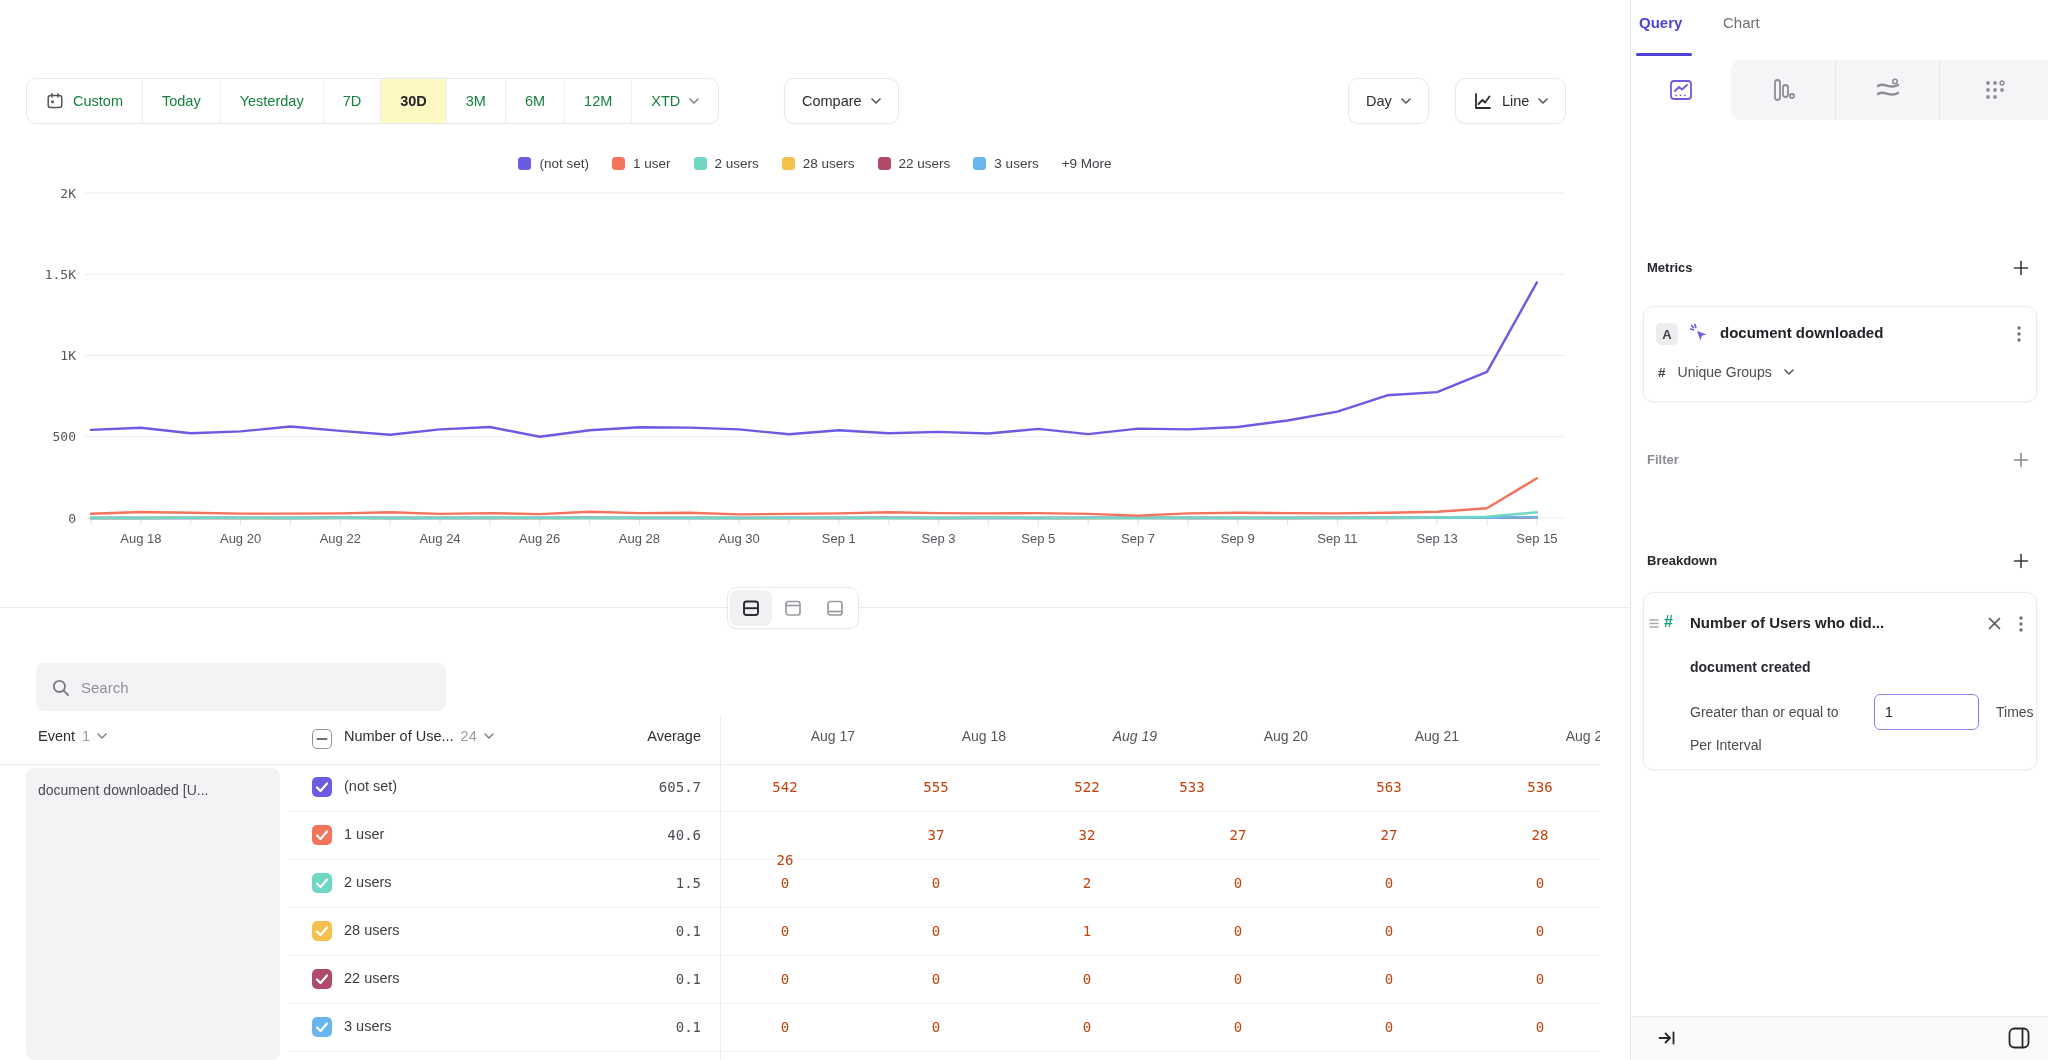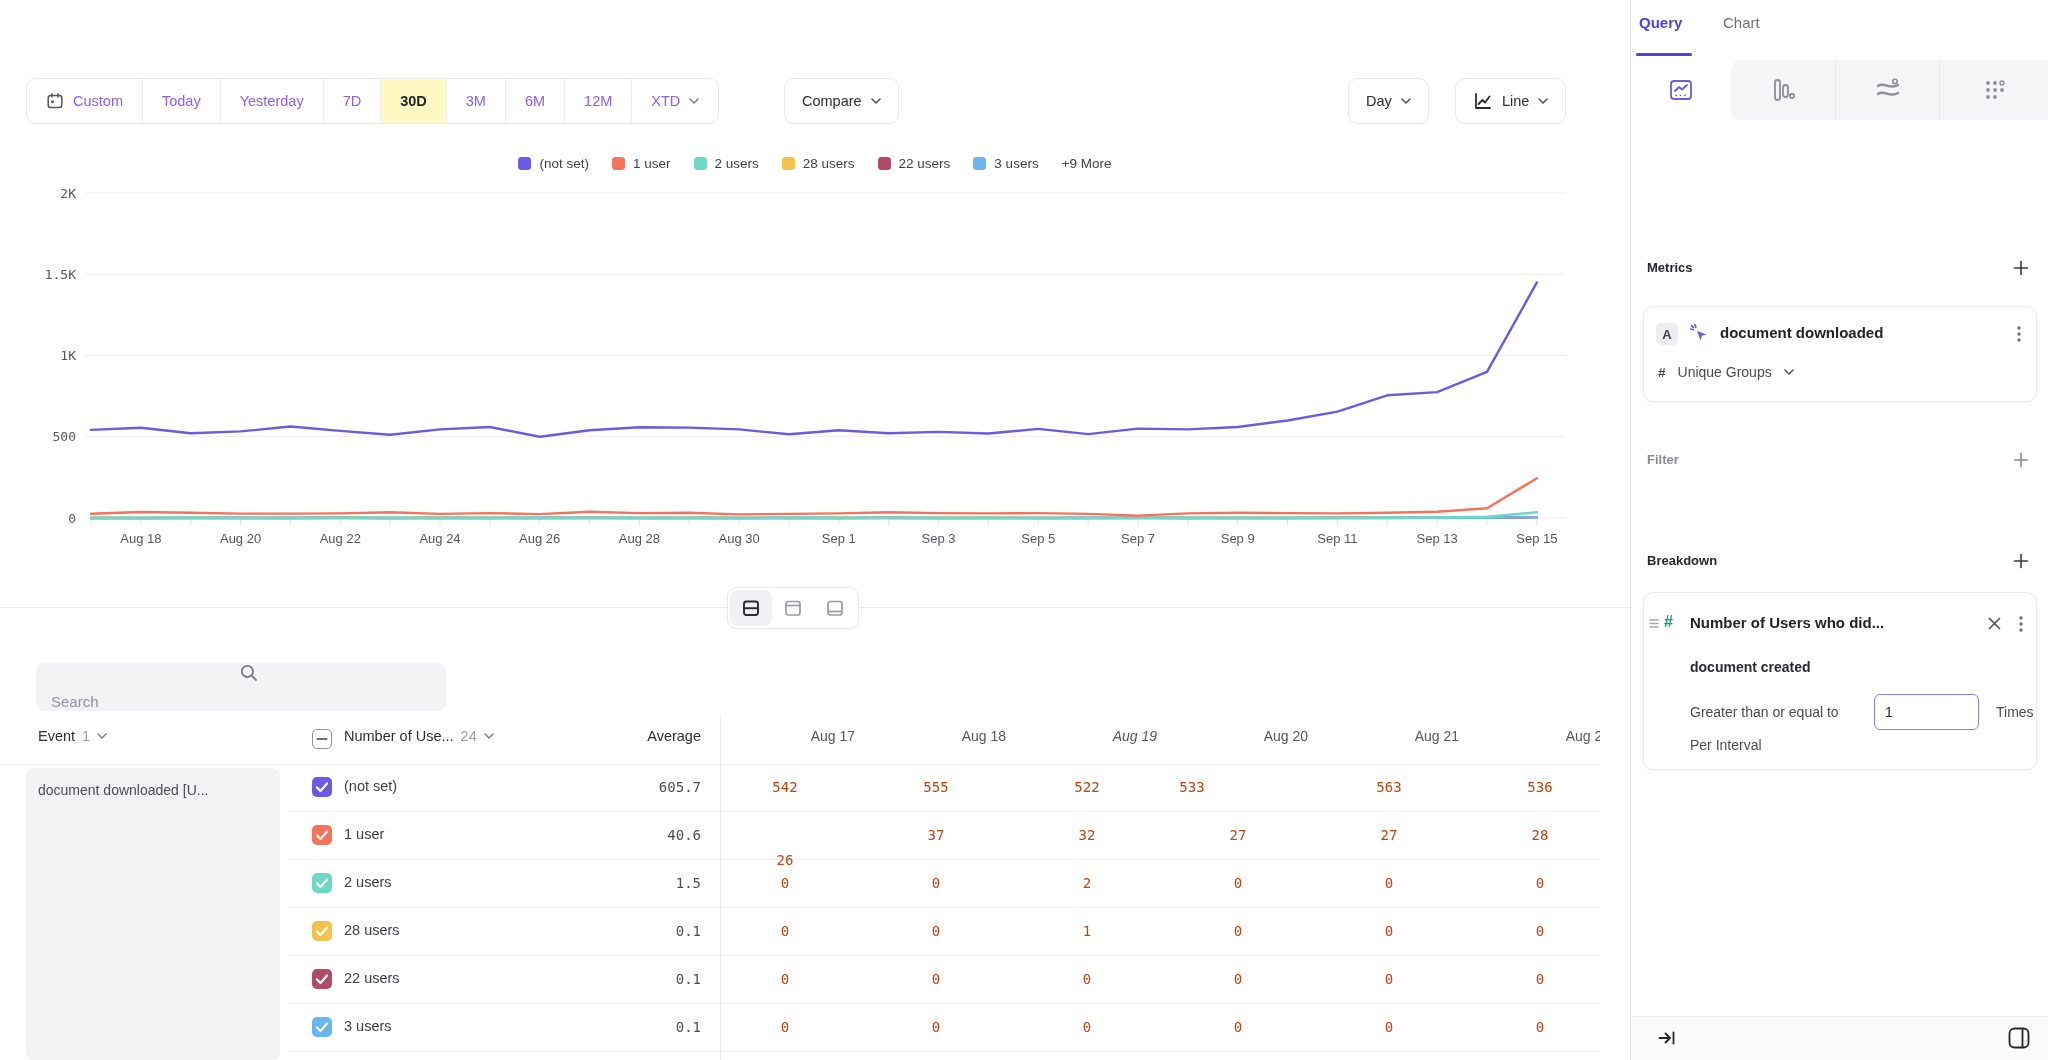--- a/index.html
+++ b/index.html
@@ -6,21 +6,21 @@
   body { font-family: "Liberation Sans", sans-serif; background: #fff; }
   #app { position: relative; width: 2048px; height: 1060px; overflow: hidden; background: #fff; color: #2b2b31; }
   .mono { font-family: "DejaVu Sans Mono", monospace; }
   .ic { display: inline-flex; align-items: center; justify-content: center; }
 
   
   #main { position: absolute; left: 0; top: 0; width: 1630px; height: 1060px; }
 
   
   #date-group { position: absolute; left: 26px; top: 78px; height: 46px; display: flex; align-items: stretch; border: 1px solid #e9e9eb; border-radius: 10px; background: #fff; overflow: hidden; box-shadow: 0 1px 2px rgba(20,20,30,.03); }
-  .range-btn { display: flex; align-items: center; gap: 9px; padding: 0 19px; font-size: 14.5px; color: #8b5cf6; border-right: 1px solid #efeff1; cursor: pointer; white-space: nowrap; }
+  .range-btn { display: flex; align-items: center; gap: 9px; padding: 0 19px; font-size: 14.5px; color: #15803d; border-right: 1px solid #efeff1; cursor: pointer; white-space: nowrap; }
   .range-btn:last-child { border-right: none; }
   .range-btn.active { background: #fef9c3; color: #232329; font-weight: 700; }
   .tb-btn { position: absolute; top: 78px; height: 46px; display: flex; align-items: center; gap: 9px; padding: 0 17px; border: 1px solid #e9e9eb; border-radius: 10px; background: #fff; font-size: 14.5px; color: #2c2c32; font-weight: 500; cursor: pointer; box-shadow: 0 1px 2px rgba(20,20,30,.03); }
   #compare-btn { left: 784px; }
   #day-btn { left: 1348px; }
   #line-btn { left: 1455px; }
 
   
   #legend { position: absolute; left: 0; top: 156px; width: 1630px; display: flex; justify-content: center; align-items: center; gap: 23px; }
   .lg-item { display: flex; align-items: center; gap: 8px; font-size: 13.5px; color: #3f3f46; cursor: pointer; }
@@ -29,21 +29,21 @@
 
   #chart-svg { position: absolute; left: 30px; top: 182px; }
 
   
   #split-line { position: absolute; left: 0; top: 607px; width: 1630px; height: 1px; background: #eaeaec; }
   #layout-toggle { position: absolute; left: 727px; top: 587px; height: 42px; display: flex; align-items: center; padding: 2px; background: #fff; border: 1px solid #e9e9eb; border-radius: 10px; box-shadow: 0 1px 2px rgba(20,20,30,.03); }
   .lt-btn { width: 42px; height: 36px; display: flex; align-items: center; justify-content: center; border-radius: 8px; cursor: pointer; }
   .lt-btn.active { background: #f1f1f3; }
 
   
-  #search-box { position: absolute; left: 36px; top: 663px; width: 410px; height: 48px; background: #f3f3f5; border-radius: 8px; display: flex; padding-left: 15px; gap: 11px; flex-direction: column; }
+  #search-box { position: absolute; left: 36px; top: 663px; width: 410px; height: 48px; background: #f3f3f5; border-radius: 8px; display: flex; padding-left: 15px; gap: 11px; }
   #search-input { border: none; outline: none; background: transparent; font-size: 15px; color: #33333a; width: 340px; font-family: "Liberation Sans", sans-serif; }
   #search-input::placeholder { color: #90909a; }
 
   
   #table-area { position: absolute; left: 0; top: 716px; width: 1600px; height: 344px; overflow: hidden; }
   .th-label { font-size: 14.5px; color: #2e2e34; }
   .th-dim { color: #9a9aa2; }
   #event-header { position: absolute; left: 38px; top: 12px; display: flex; align-items: center; gap: 7px; cursor: pointer; }
   #group-checkbox { position: absolute; left: 312px; top: 13px; width: 20px; height: 20px; border: 1.5px solid #90909a; border-radius: 5px; background: #fff; display: flex; align-items: center; justify-content: center; cursor: pointer; }
   #group-header { position: absolute; left: 344px; top: 12px; display: flex; align-items: center; gap: 7px; cursor: pointer; }

